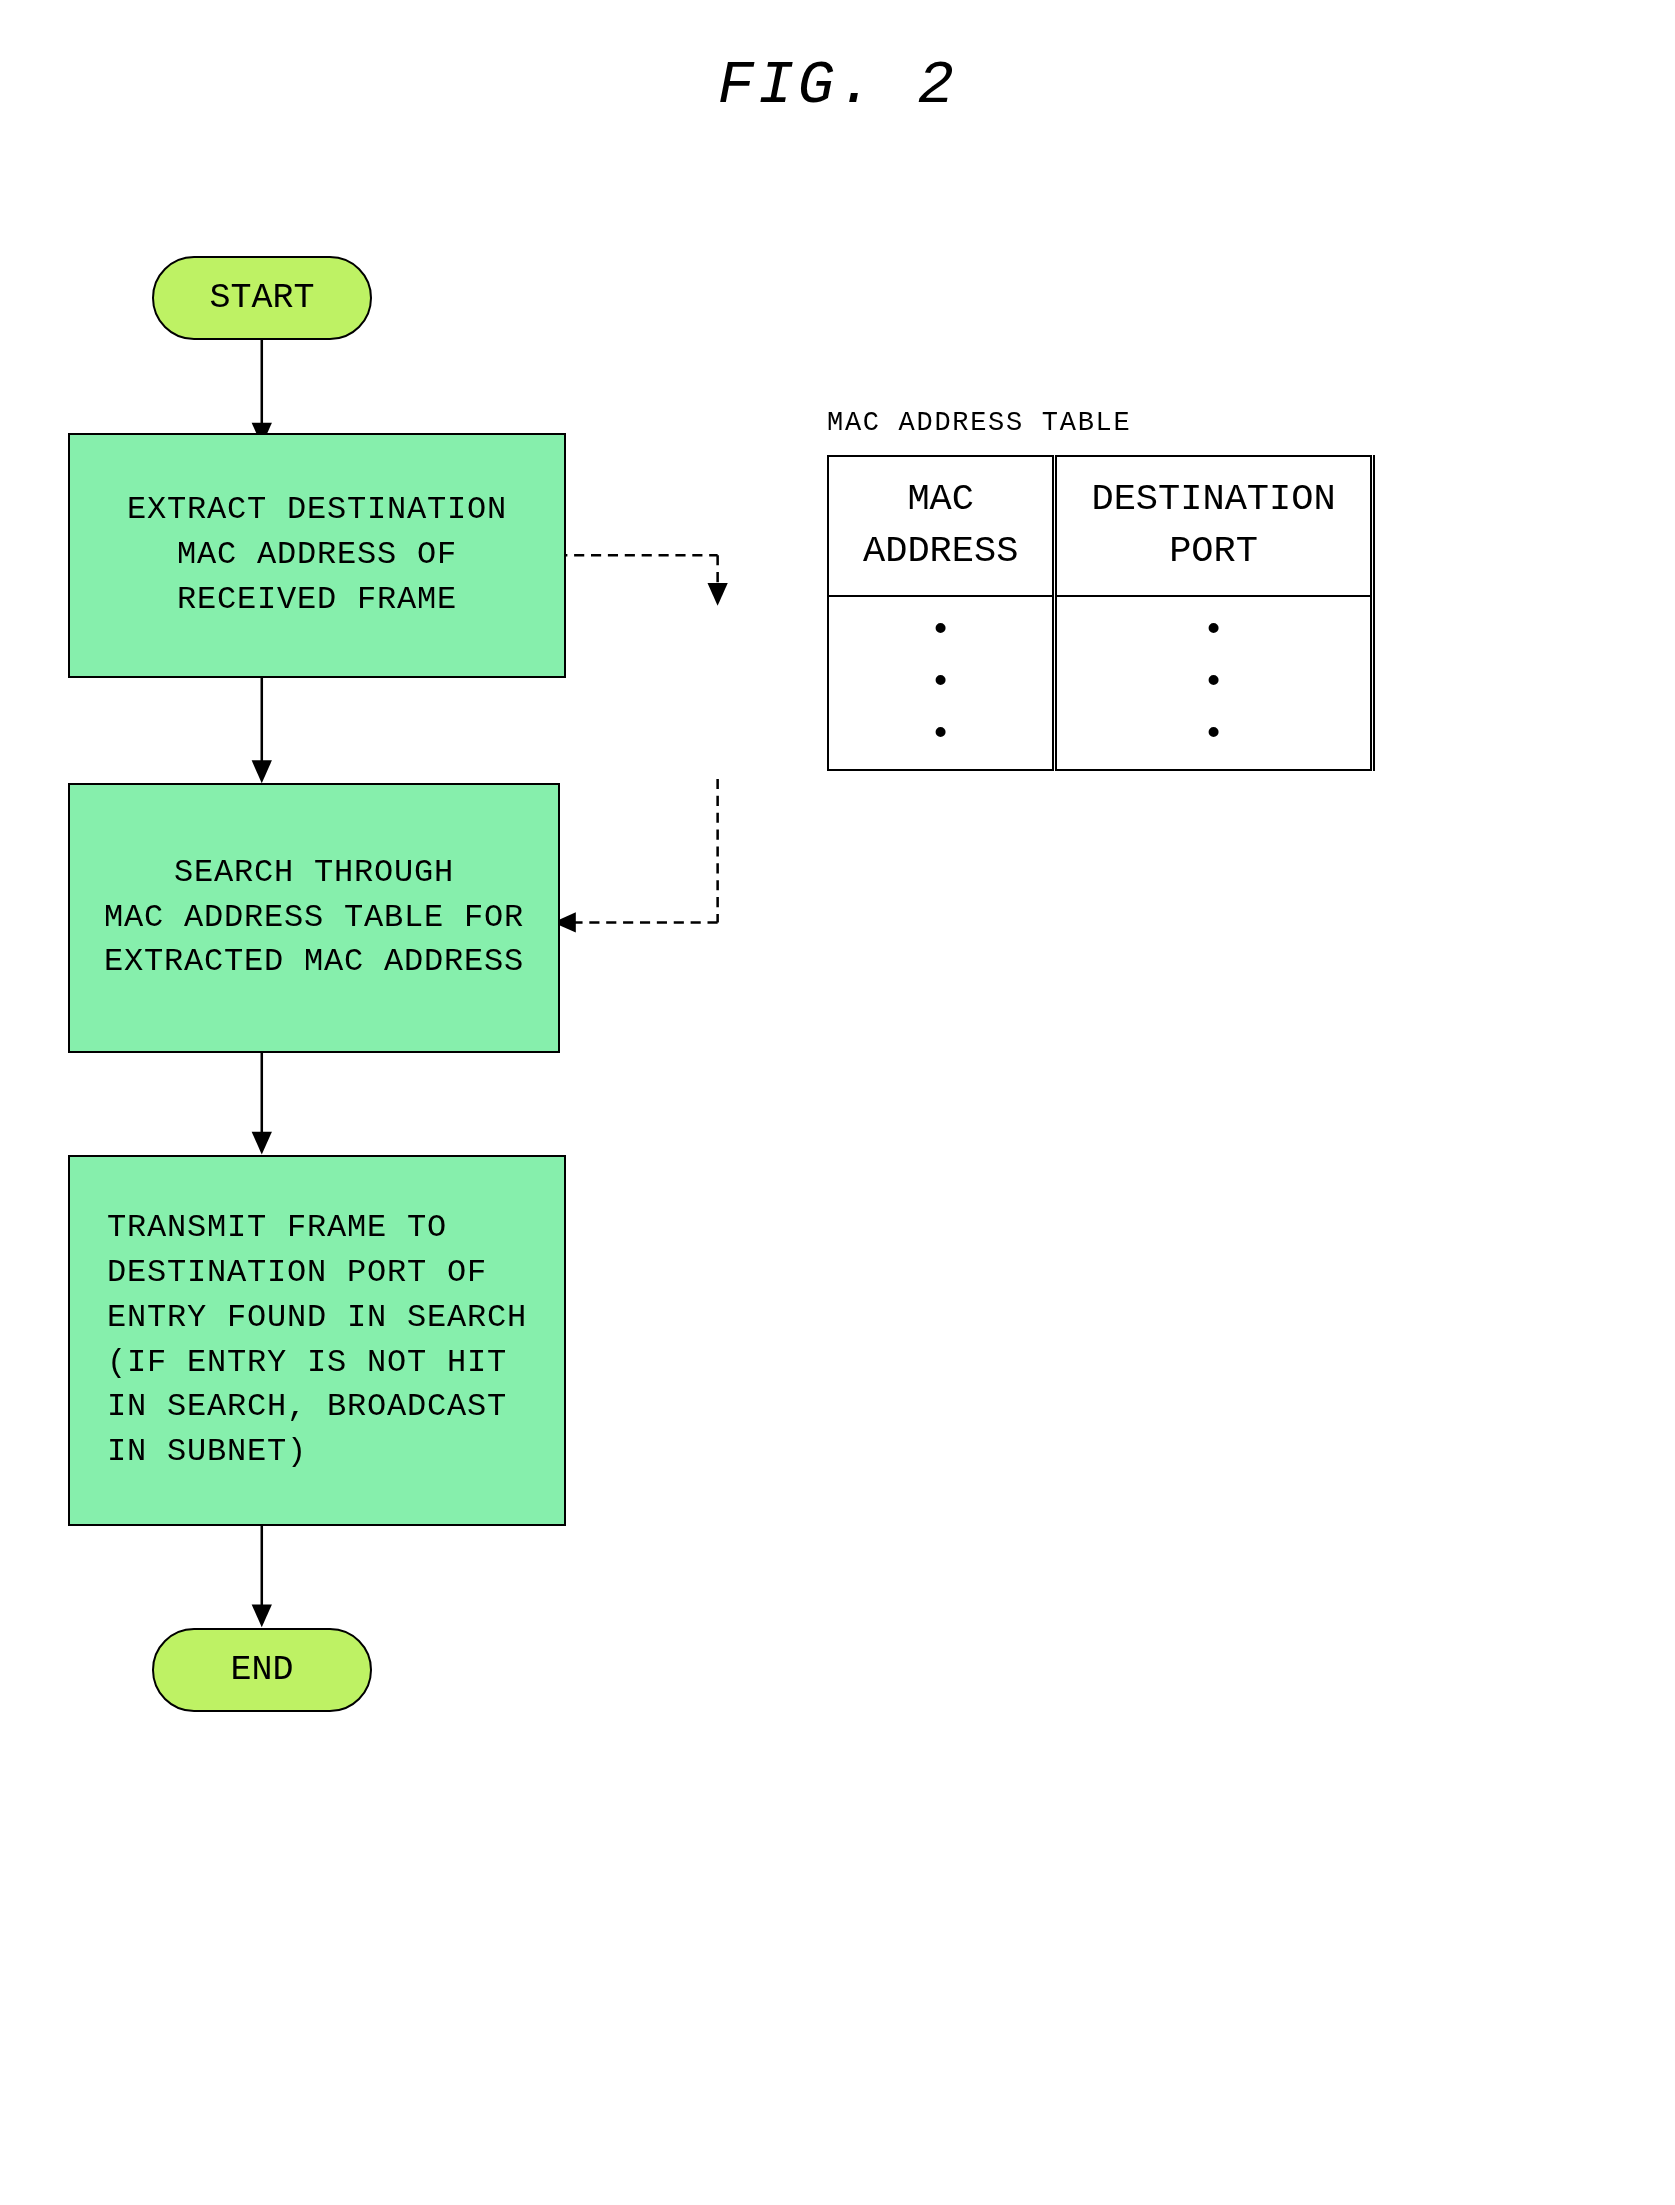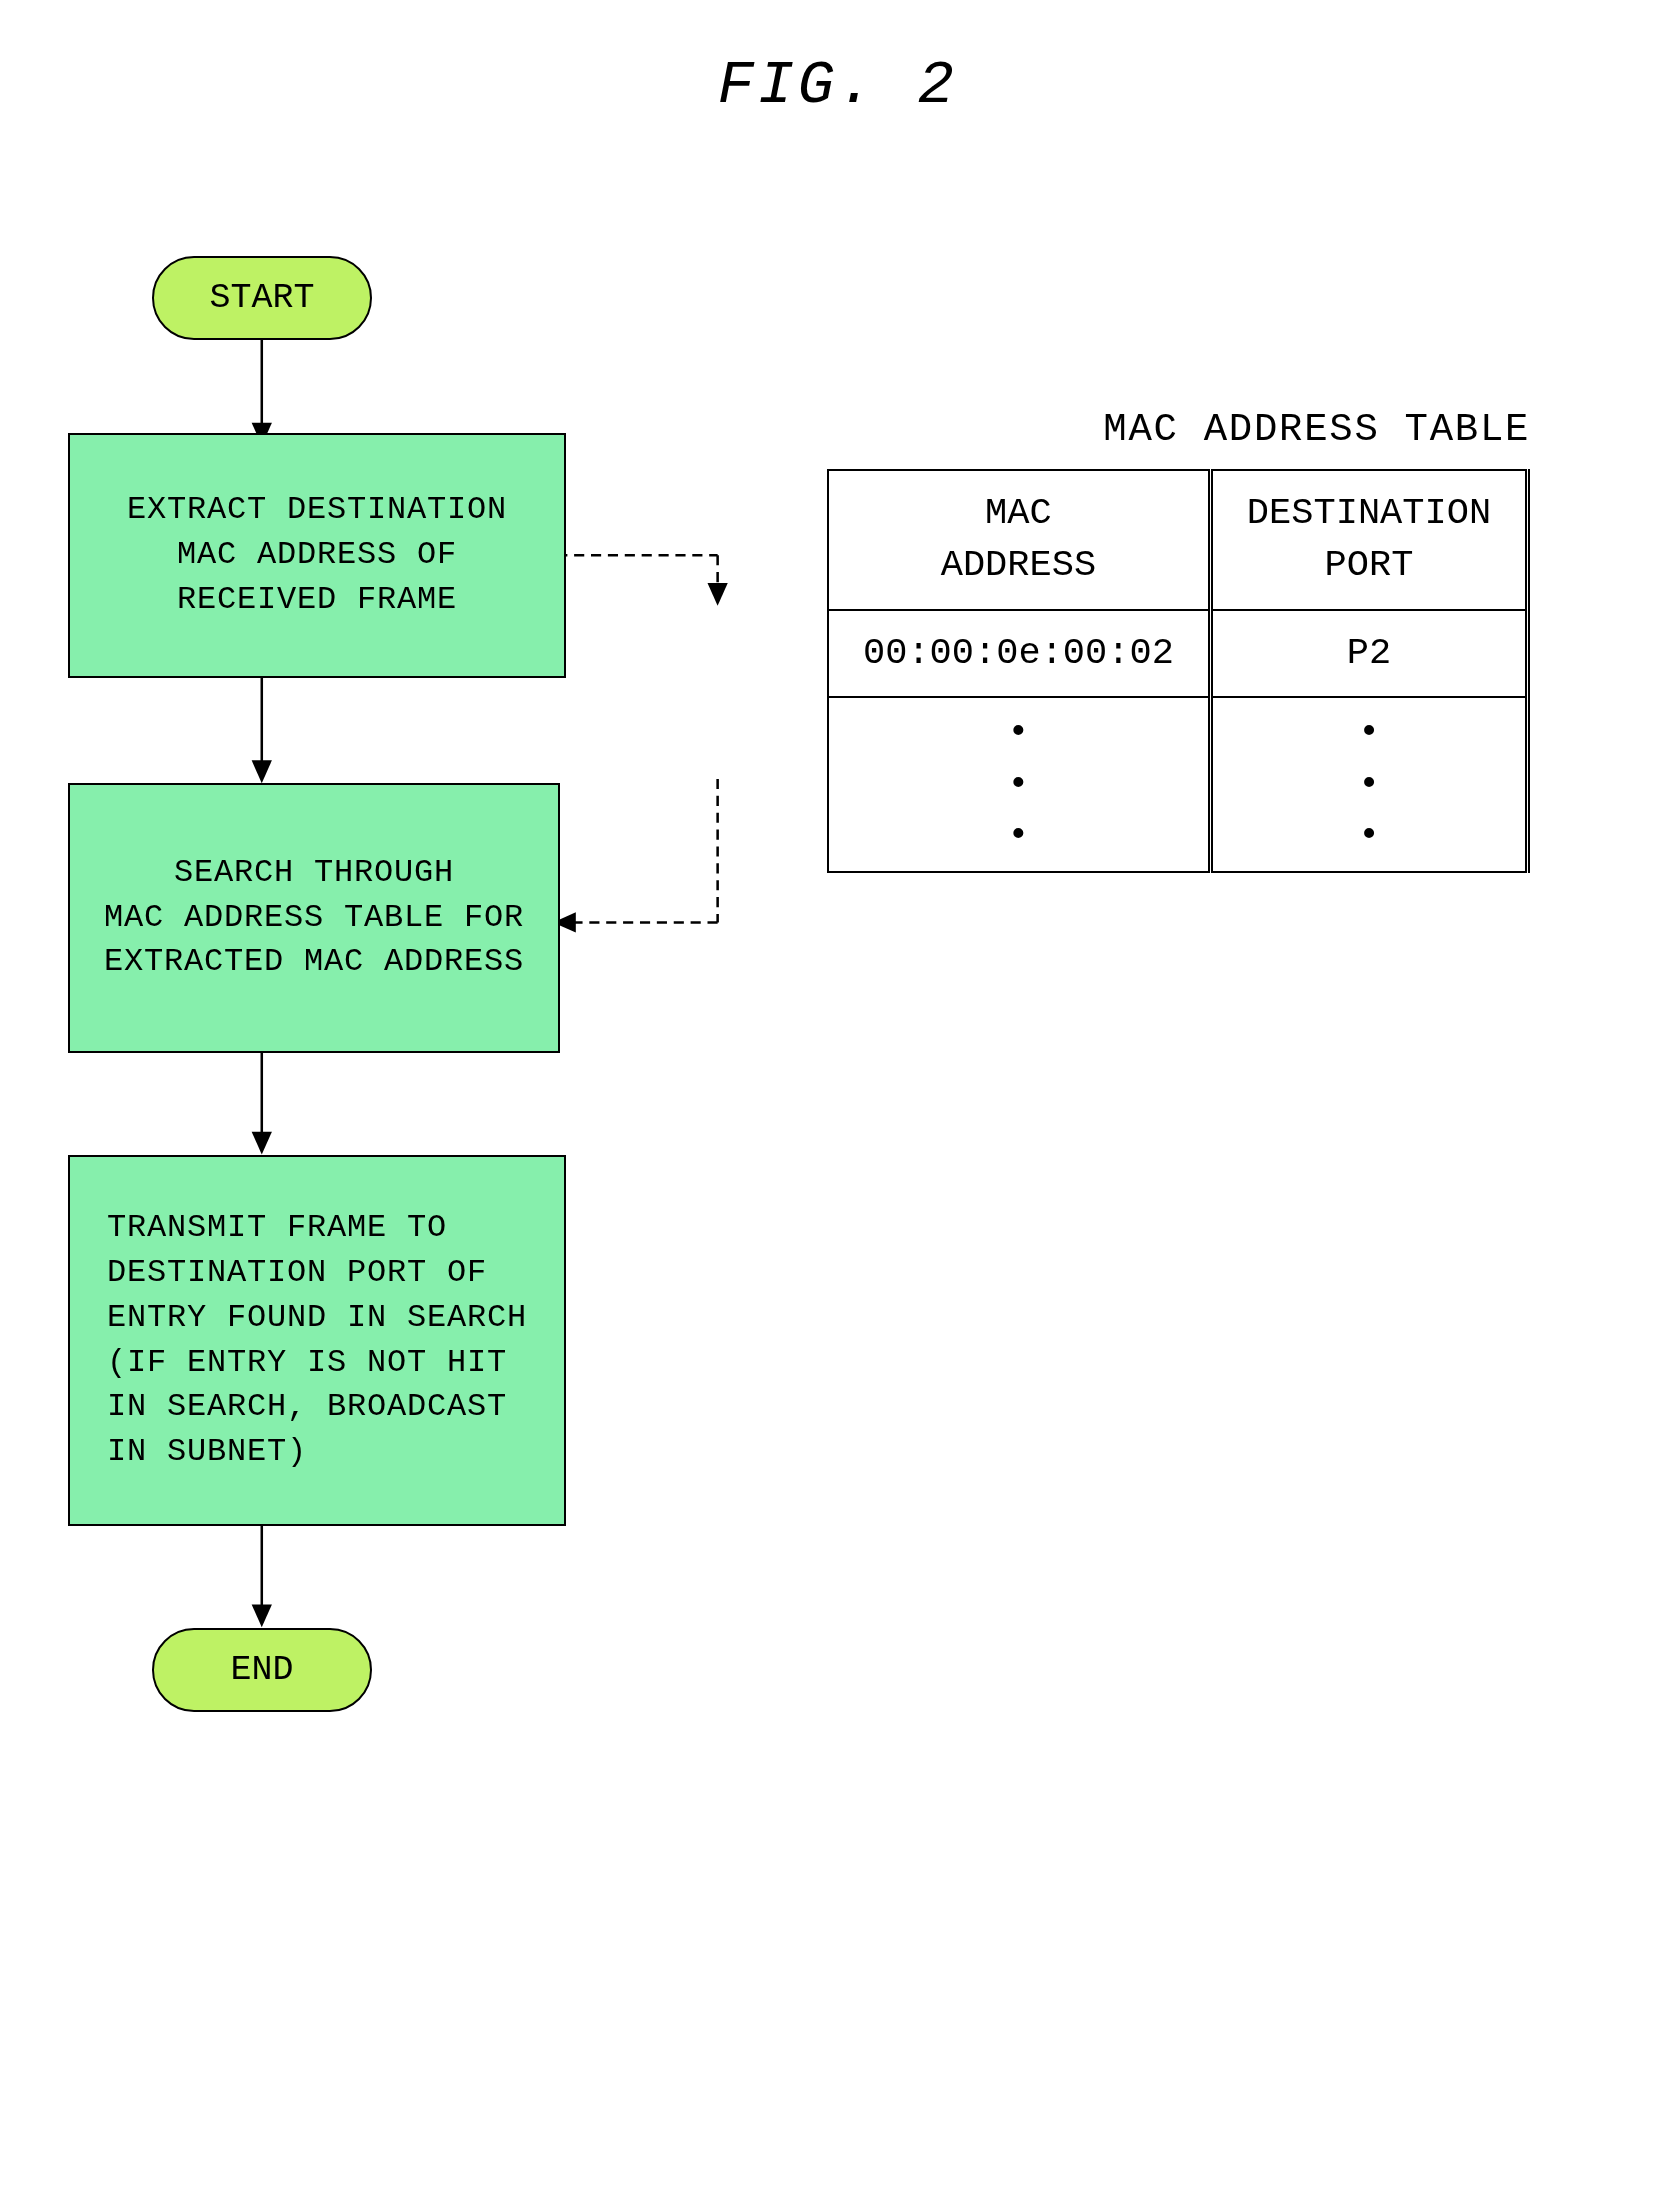--- a/index.html
+++ b/index.html
@@ -72,23 +72,23 @@
     }
 
     
     .mac-table {
       position: absolute;
       top: 220px;
       left: 827px;
     }
 
     .mac-table-title {
-      font-size: 39px;
-      font-family: 'Courier New', Courier, monospace;
-      text-align: right;
+      font-size: 27px;
+      font-family: 'Courier New', Courier, monospace;
+      text-align: left;
       margin-bottom: 17px;
       letter-spacing: 1.7px;
     }
 
     .mac-table table {
       border-collapse: collapse;
       font-family: 'Courier New', Courier, monospace;
       font-size: 37px;
     }
 
@@ -189,24 +189,20 @@
             <span>ADDRESS</span>
           </th>
           <th class="th-dest double-col">
             <span>DESTINATION</span><br>
             <span>PORT</span>
           </th>
         </tr>
       </thead>
       <tbody>
         <tr>
-          <td>00:00:0e:00:02</td>
-          <td class="double-col">P2</td>
-        </tr>
-        <tr>
           <td style="white-space: pre-line; text-align: center; padding: 8.4px 34px;">•
 •
 •</td>
           <td class="double-col" style="white-space: pre-line; text-align: center; padding: 8.4px 34px;">•
 •
 •</td>
         </tr>
       </tbody>
     </table>
   </div>

